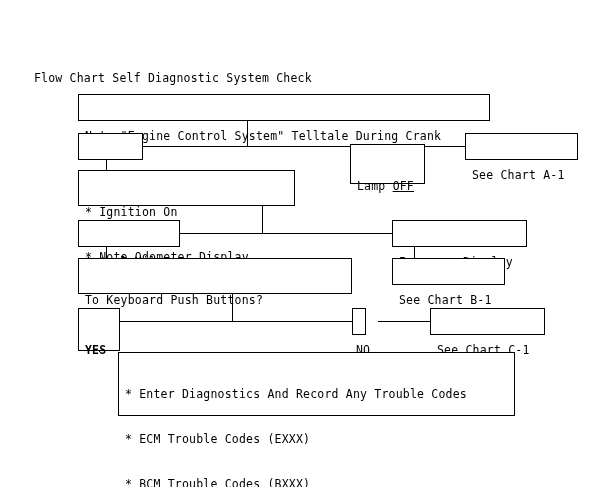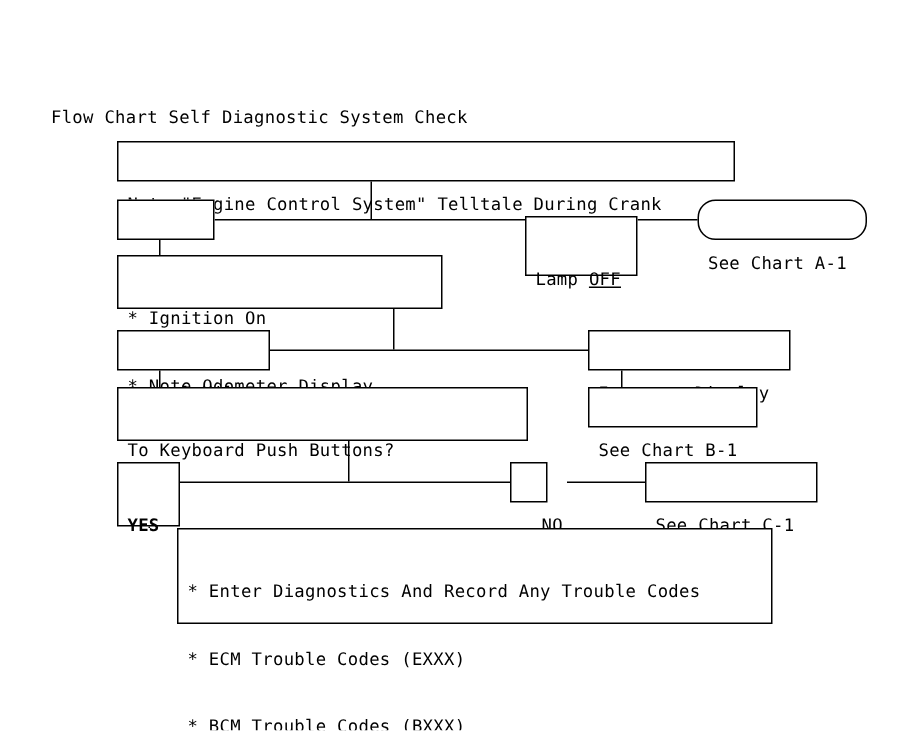--- a/index.html
+++ b/index.html
@@ -91,21 +91,21 @@
   </div>
 
   <div class="box" style="left:78px; top:133px; width:65px; height:27px;">
     <span class="ln"><span>Lamp </span><span class="bold">ON</span></span>
   </div>
 
   <div class="box" style="left:350px; top:133px; width:75px; height:40px;margin-top:11px;">
     <span class="ln"><span>Lamp </span><span class="uline">OFF</span></span>
   </div>
 
-  <div class="box" style="left:465px; top:133px; width:113px; height:27px;border-radius:12px;">
+  <div class="box" style="left:465px; top:133px; width:113px; height:27px;">
     <span class="ln">See Chart A-1</span>
   </div>
 
   <div class="box" style="left:78px; top:170px; width:217px; height:36px;">
     <span class="ln">* Ignition On</span>
     <span class="ln">* Note Odometer Display</span>
   </div>
 
   <div class="box" style="left:78px; top:220px; width:102px; height:27px;">
     <span class="ln">Actual Miles</span>
@@ -120,21 +120,21 @@
   </div>
 
   <div class="box" style="left:78px; top:258px; width:274px; height:36px;">
     <span class="ln">To Keyboard Push Buttons?</span>
   </div>
 
   <div class="box" style="left:78px; top:308px; width:42px; height:43px;">
     <span class="ln bold">YES</span>
   </div>
 
-  <div class="box" style="left:340px; top:308px; width:14px; height:27px; padding-left:20px; padding-right:3px;">
+  <div class="box" style="left:352px; top:308px; width:14px; height:27px; padding-left:3px; padding-right:3px;">
     <span class="ln uline">NO</span>
   </div>
 
   <div class="box" style="left:430px; top:308px; width:115px; height:27px;">
     <span class="ln">See Chart C-1</span>
   </div>
 
   <div class="box" style="left:78px; top:352px; width:397px; height:64px;margin-left:40px;">
     <span class="ln">* Enter Diagnostics And Record Any Trouble Codes</span>
     <span class="ln">* ECM Trouble Codes (EXXX)</span>

